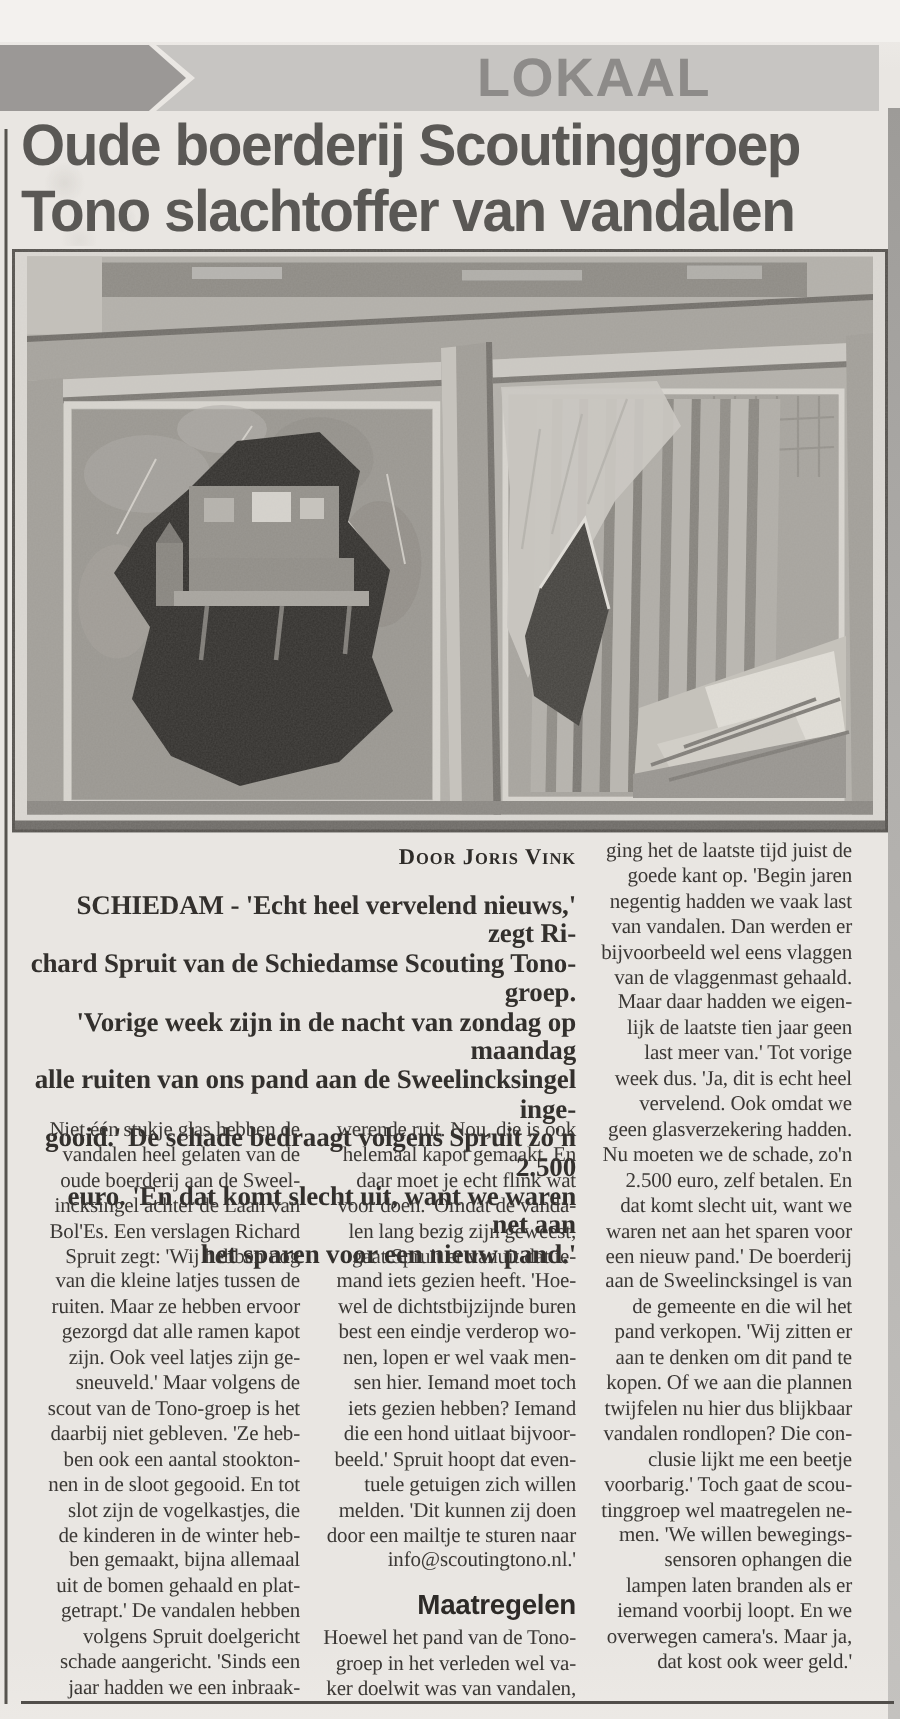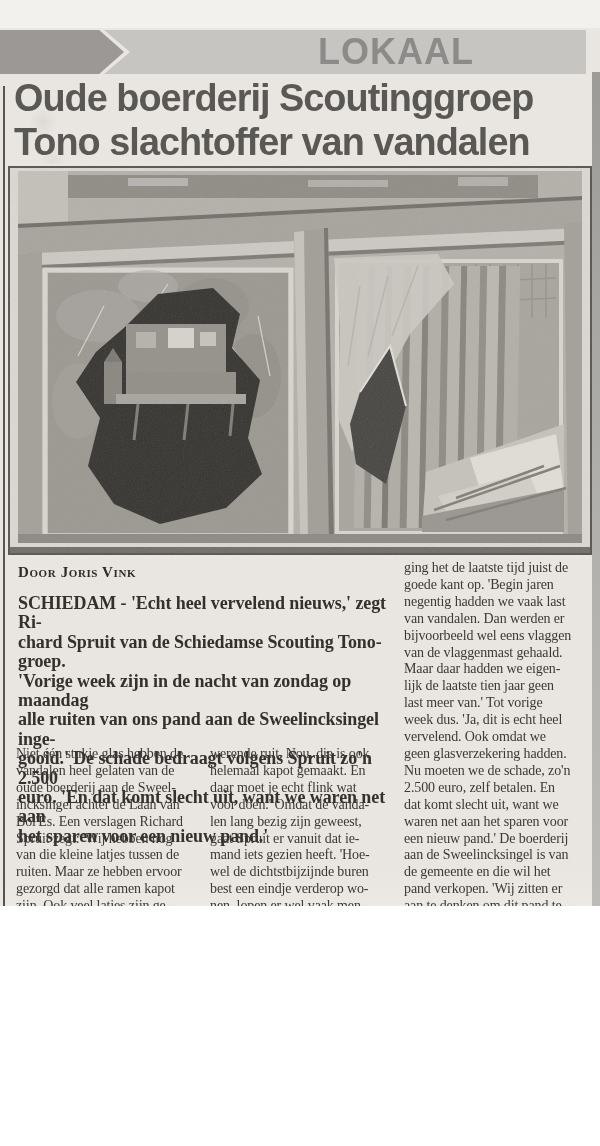--- a/index.html
+++ b/index.html
@@ -1,17 +1,17 @@
 <!DOCTYPE html>
 <html><head>
 <meta charset="utf-8">
 <style>
   html,body{margin:0;padding:0;}
   .page{
-    position:relative;width:600px;height:906px;overflow:hidden;
+    position:relative;width:600px;height:1146px;overflow:hidden;
     background:linear-gradient(180deg,#f0edea 0%,#e9e6e2 4%,#e9e6e2 96%,#ece9e5 100%);
     font-family:"Liberation Serif", serif;
   }
   .top-strip{position:absolute;top:0;left:0;width:600px;height:28px;background:#f3f1ee;}
   
   .banner{position:absolute;top:30px;left:0;width:600px;height:44px;}
   .banner-arrow{
     position:absolute;left:0;top:0;width:124px;height:44px;background:#9b9896;
     clip-path:polygon(0 0,80% 0,100% 50%,80% 100%,0 100%);
   }
@@ -39,21 +39,21 @@
   .photo{position:absolute;top:166px;left:8px;width:584px;height:389px;margin:0;}
   .photo svg{display:block;}
   
   .left-rule{position:absolute;left:3px;top:86px;width:2px;height:1050px;background:#57544f;}
   .right-strip{position:absolute;right:0;top:72px;width:8px;height:1074px;
     background:linear-gradient(180deg,#9d9b98 0%,#b1afac 40%,#c4c2bf 100%);}
   .bottom-rule{position:absolute;left:14px;top:1134px;width:582px;height:2px;background:#514e4a;}
   
   .body-grid{
     position:absolute;top:560px;left:16px;width:572px;
-    display:grid;grid-template-columns:184px 184px 184px;column-gap:10px;
+    display:grid;grid-template-columns:184px 184px 184px;text-align:right;
   }
   .lead-block{grid-column:1/3;grid-row:1;height:186px;}
   .byline{
     margin:4px 0 0 2px;font-size:15px;font-weight:700;color:#2e2b28;
     font-variant:small-caps;letter-spacing:.6px;
   }
   .lead{
     margin:13px 0 0 2px;font-weight:700;font-size:18px;line-height:19.4px;
     color:#33302d;white-space:pre-line;letter-spacing:-.1px;
   }

